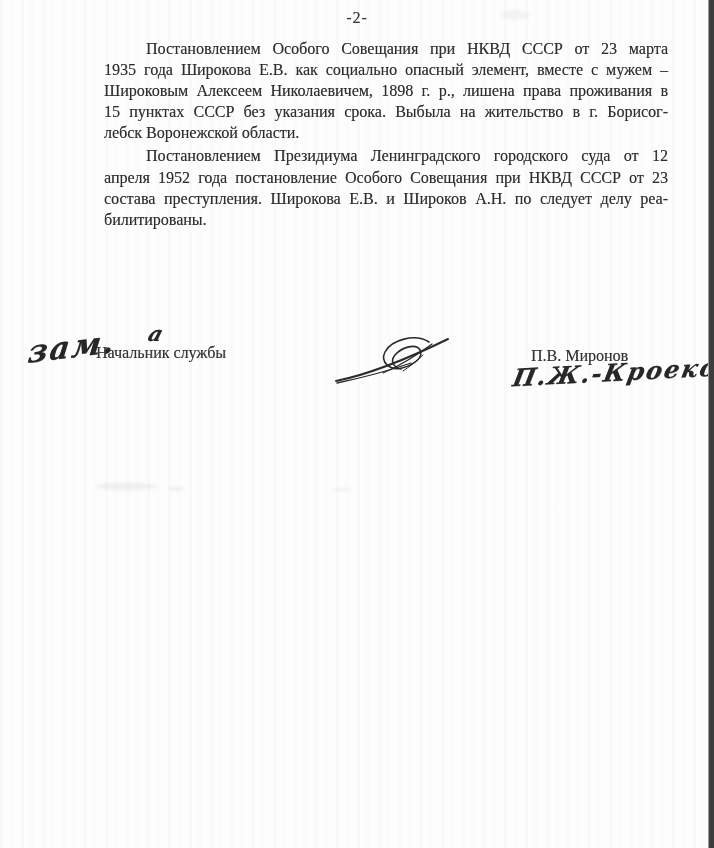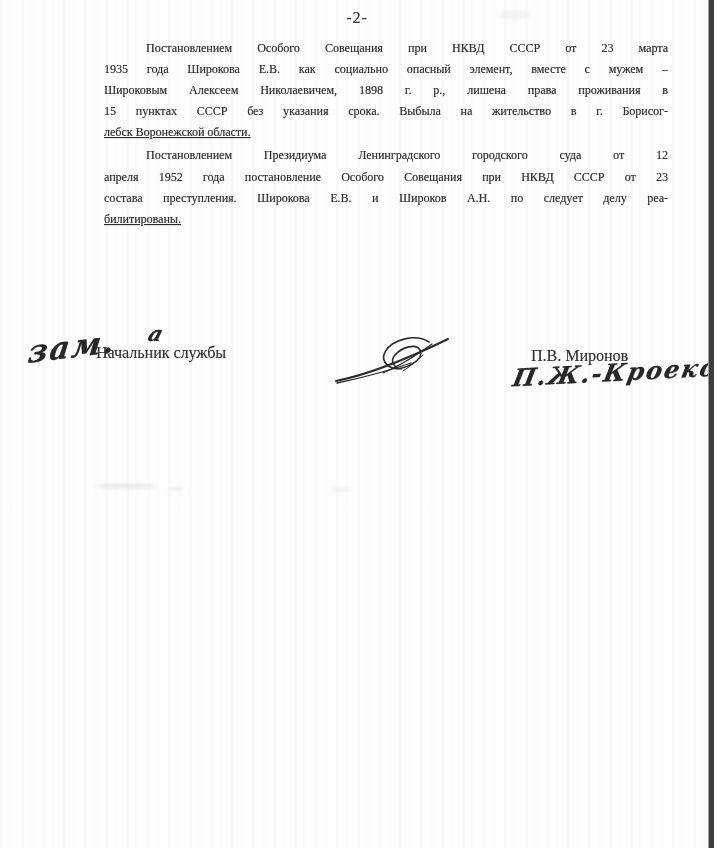--- a/index.html
+++ b/index.html
@@ -55,35 +55,35 @@
     letter-spacing: 1px;
     color: #383838;
     text-shadow: 0.3px 0.3px 0.4px rgba(70,70,70,0.55);
   }
 
   .document-body {
     position: absolute;
     left: 104px;
     top: 38px;
     width: 564px;
-    font-size: 12px;
+    font-size: 16px;
     line-height: 21.1px;
     color: #2e2e2e;
   }
 
   .paragraph { margin-bottom: 2px; }
 
   .line {
     text-align: justify;
     text-align-last: justify;
     white-space: normal;
     text-shadow: 0.3px 0.3px 0.45px rgba(60,60,60,0.5);
   }
   .line.first { text-indent: 42px; }
-  .line.last  { text-align-last: left; text-decoration: underline; }
+  .line.last  { text-align-last: left; }
 
   
   .handwritten {
     font-family: "DejaVu Serif", serif;
     font-style: italic;
     color: #272727;
   }
 
   .hw-prefix {
     position: absolute;

